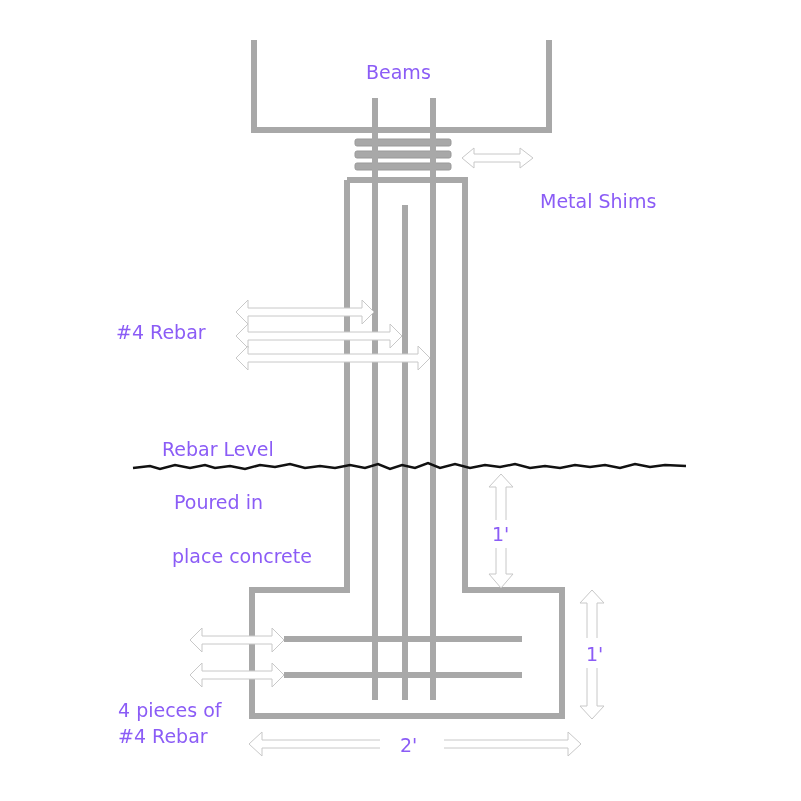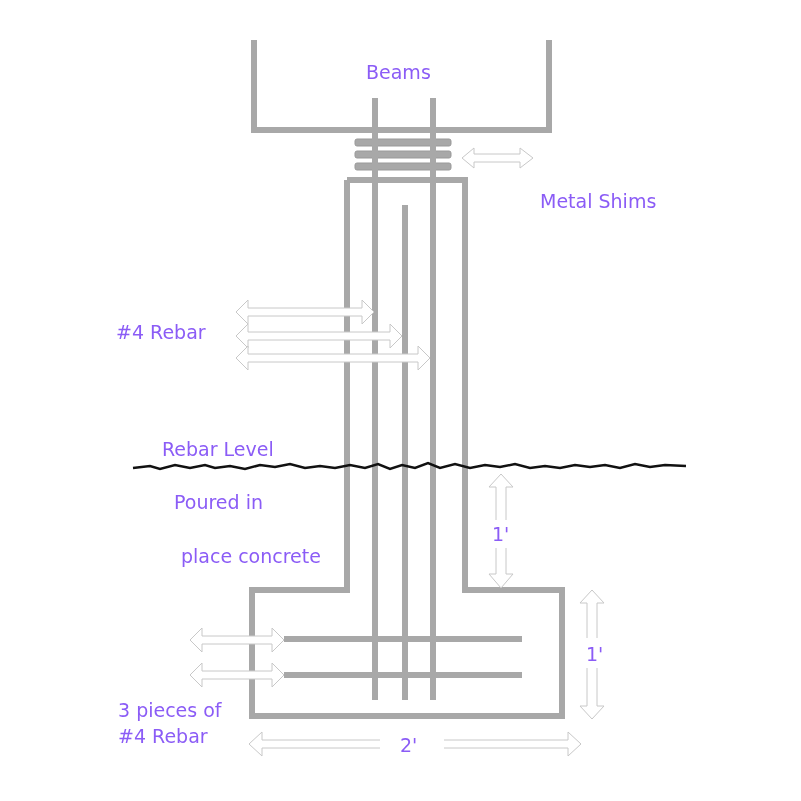--- a/index.html
+++ b/index.html
@@ -59,18 +59,18 @@
   <rect x="380" y="736" width="64" height="16" fill="#fff"></rect>
   <rect x="488" y="520" width="26" height="28" fill="#fff"></rect>
   <rect x="580" y="638" width="30" height="30" fill="#fff"></rect>
 </svg>
 
 <div class="lbl" style="left:366px;top:60px;">Beams</div>
 <div class="lbl" style="left:540px;top:146px;margin-top:43px;">Metal Shims</div>
 <div class="lbl" style="left:116px;top:320px;">#4 Rebar</div>
 <div class="lbl" style="left:162px;top:437px;">Rebar Level</div>
 <div class="lbl" style="left:174px;top:490px;">Poured in</div>
-<div class="lbl" style="left:181px;top:544px;">place concrete</div>
-<div class="lbl" style="left:118px;top:698px;">3 pieces of</div>
+<div class="lbl" style="left:172px;top:544px;">place concrete</div>
+<div class="lbl" style="left:118px;top:698px;">4 pieces of</div>
 <div class="lbl" style="left:118px;top:724px;">#4 Rebar</div>
 <div class="lbl" style="left:492px;top:522px;">1'</div>
 <div class="lbl" style="left:586px;top:642px;">1'</div>
 <div class="lbl" style="left:400px;top:733px;">2'</div>
 
 </body></html>

